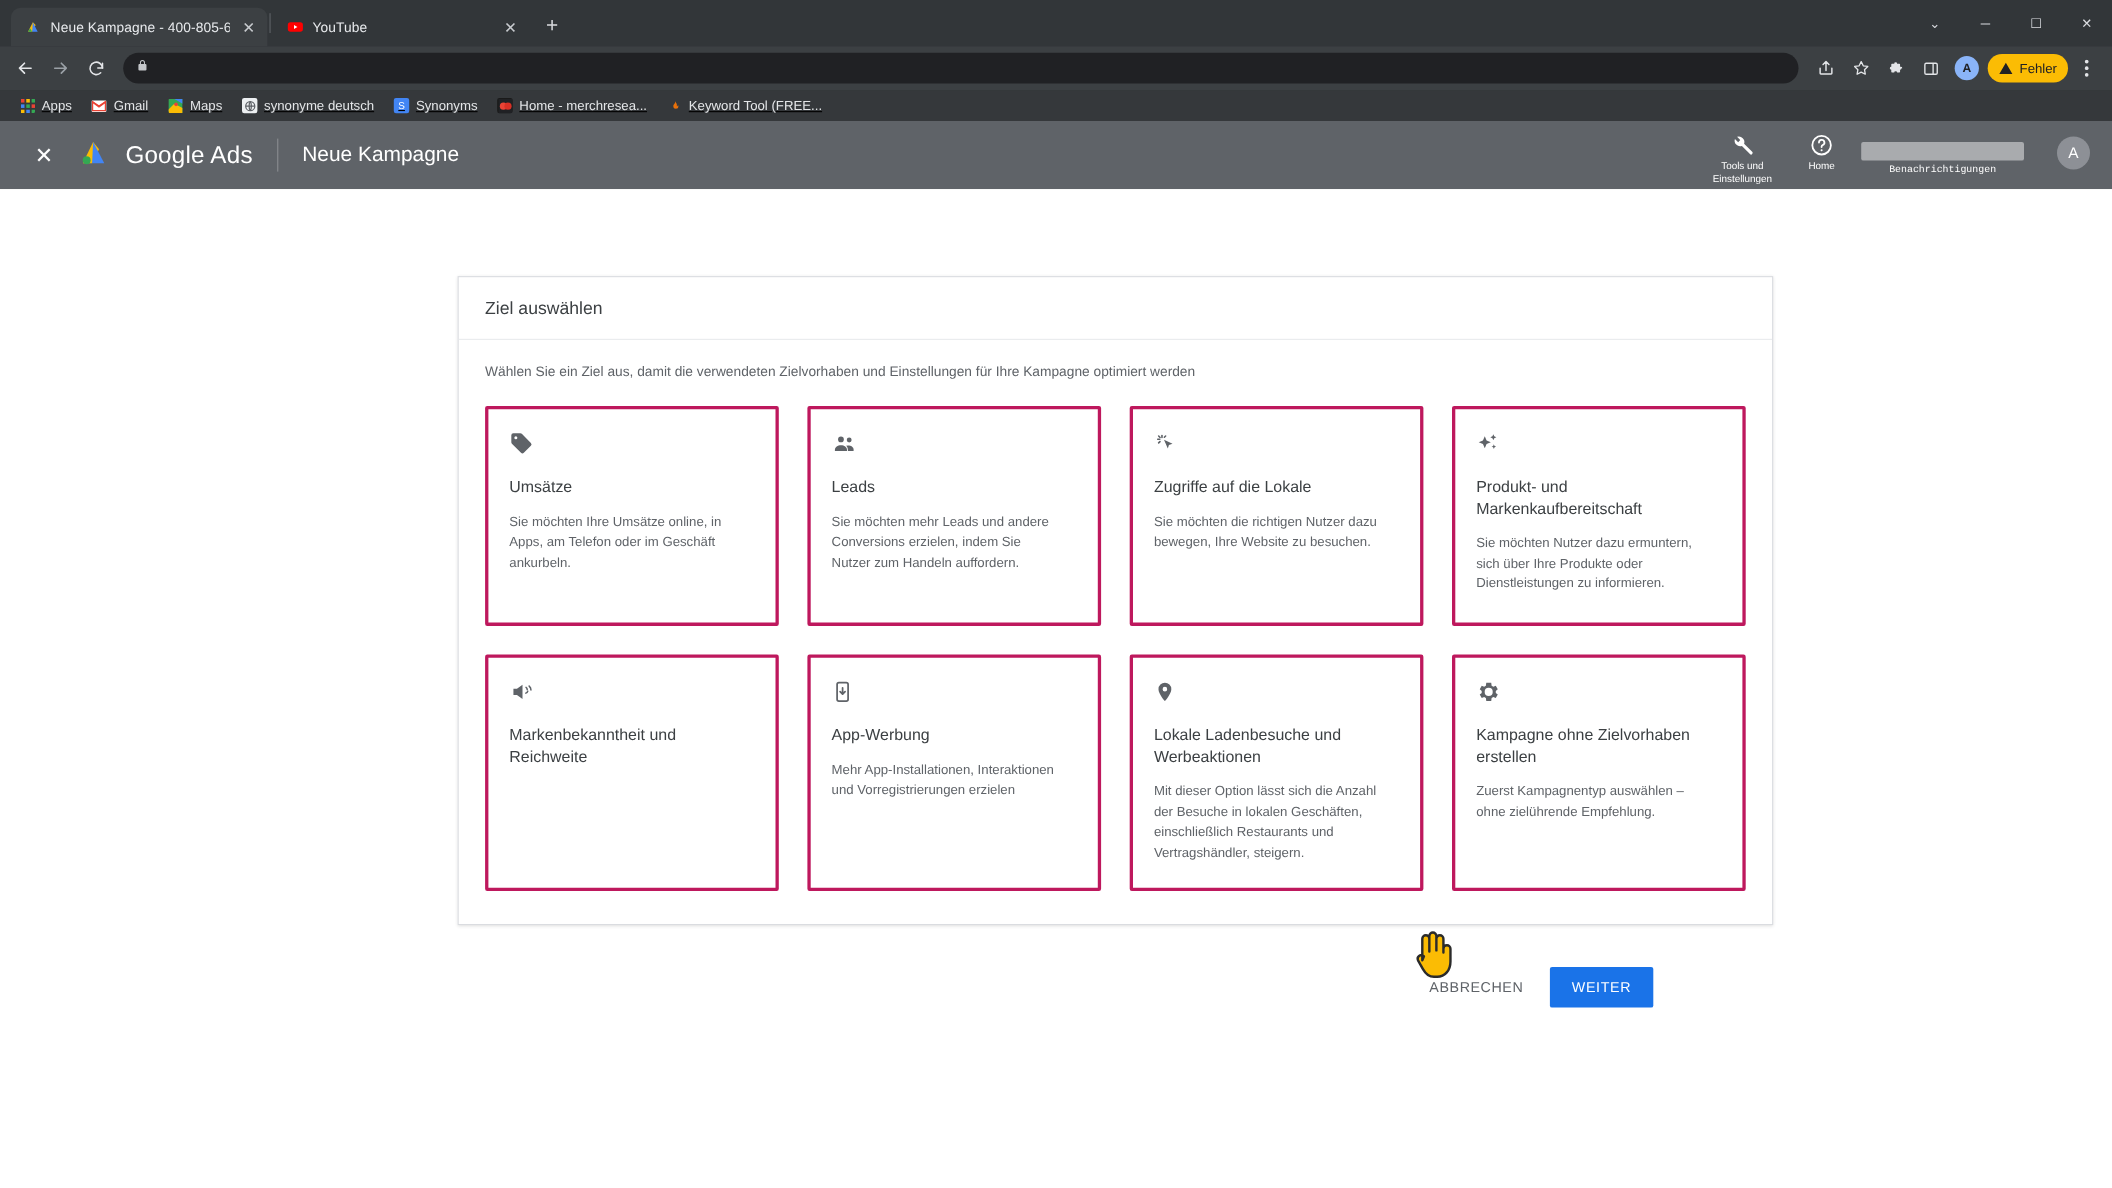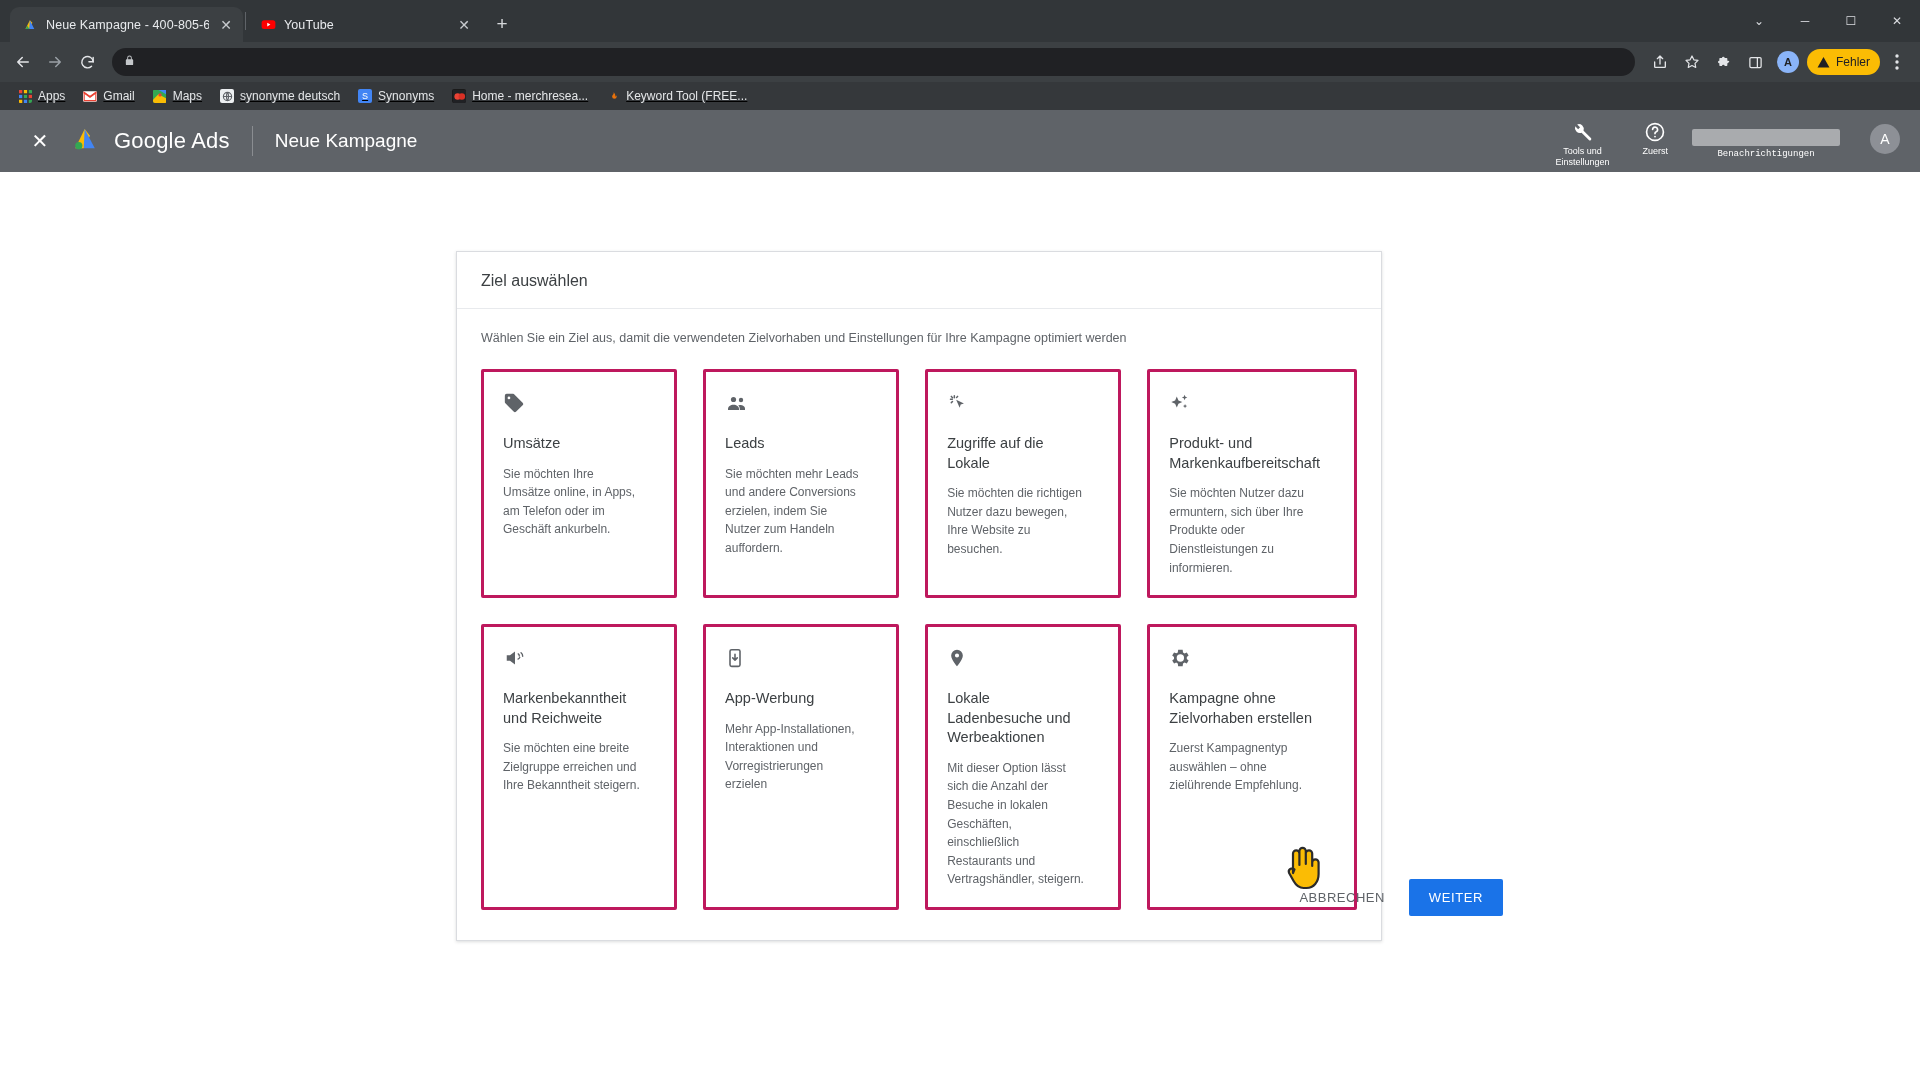--- a/index.html
+++ b/index.html
@@ -145,25 +145,24 @@
     width: 30px; height: 30px; border-radius: 50%;
     background: #8d9096; color: #fff; font-size: 14px;
     display: flex; align-items: center; justify-content: center;
     margin-top: 3px; margin-left: 6px;
   }
 
   
   .page { background: #fff; height: 976px; position: relative; }
   .dialog {
     position: absolute; left: 416px; top: 79px;
-    width: 926px;
+    width: 1196px;
     background: #fff;
     border: 1px solid #dadce0;
     box-shadow: 0 1px 3px rgba(60,64,67,.18);
-    margin-left: 40px;
   }
   .dialog-title {
     padding: 20px 24px 18px 24px;
     font-size: 16px; color: #3c4043;
     border-bottom: 1px solid #e8eaed;
   }
   .dialog-body { padding: 22px 24px 30px 24px; }
   .dialog-desc { font-size: 12.5px; color: #5f6368; margin-bottom: 24px; }
 
   .grid {
@@ -411,21 +410,21 @@
         <path d="M21.7 18.6l-8-8a5.5 5.5 0 0 0-7-6.9l3.2 3.2-2.1 2.1L4.6 5.8a5.5 5.5 0 0 0 6.9 7l8 8a1.5 1.5 0 0 0 2.2-2.2z"></path>
       </svg>
       <span class="hdr-tool-lbl">Tools und Einstellungen</span>
     </div>
     <div class="hdr-tool">
       <svg width="22" height="22" viewBox="0 0 24 24" fill="none" stroke="#fff" stroke-width="1.8">
         <circle cx="12" cy="12" r="9.2"></circle>
         <path d="M9.4 9.3a2.7 2.7 0 1 1 3.6 2.6c-.7.3-1 .9-1 1.6v.4" stroke-linecap="round"></path>
         <circle cx="12" cy="17" r="1" fill="#fff" stroke="none"></circle>
       </svg>
-      <span class="hdr-tool-lbl">Zuerst</span>
+      <span class="hdr-tool-lbl">Home</span>
     </div>
     <div class="hdr-tool">
       <div class="hdr-bar"></div>
       <span class="hdr-tool-lbl" style="max-width:150px;font-family:Liberation Mono, monospace;">Benachrichtigungen</span>
     </div>
     <div class="hdr-avatar">A</div>
   </div>
 </div>
 
 <div class="page">
@@ -494,21 +493,20 @@
             <svg width="24" height="22" viewBox="0 0 24 24" fill="#5f6368">
               <path d="M3 9v6h3.5L12 19V5L6.5 9z"></path>
               <g stroke="#5f6368" stroke-width="1.5" stroke-linecap="round" fill="none">
                 <path d="M15.5 7.5c.7.4 1.2 1.3 1.2 2.3"></path>
                 <path d="M15.3 13.2c.9-.3 1.6-1 1.9-1.9"></path>
                 <path d="M18.6 6.2c1.1.9 1.8 2.3 1.8 3.9"></path>
               </g>
             </svg>
           </div>
           <div class="goal-title">Markenbekanntheit und Reichweite</div>
-          <div class="goal-desc">Sie möchten eine breite Zielgruppe erreichen und Ihre Bekanntheit steigern.</div>
         </div>
 
         <div class="goal-card tall">
           <div class="goal-icon">
             <svg width="20" height="22" viewBox="0 0 24 24" fill="none" stroke="#5f6368" stroke-width="1.9">
               <rect x="6" y="2" width="12" height="20" rx="2"></rect>
               <path d="M12 7.5v7M9.3 11.8L12 14.5l2.7-2.7" stroke-linecap="round" stroke-linejoin="round"></path>
             </svg>
           </div>
           <div class="goal-title">App-Werbung</div>

